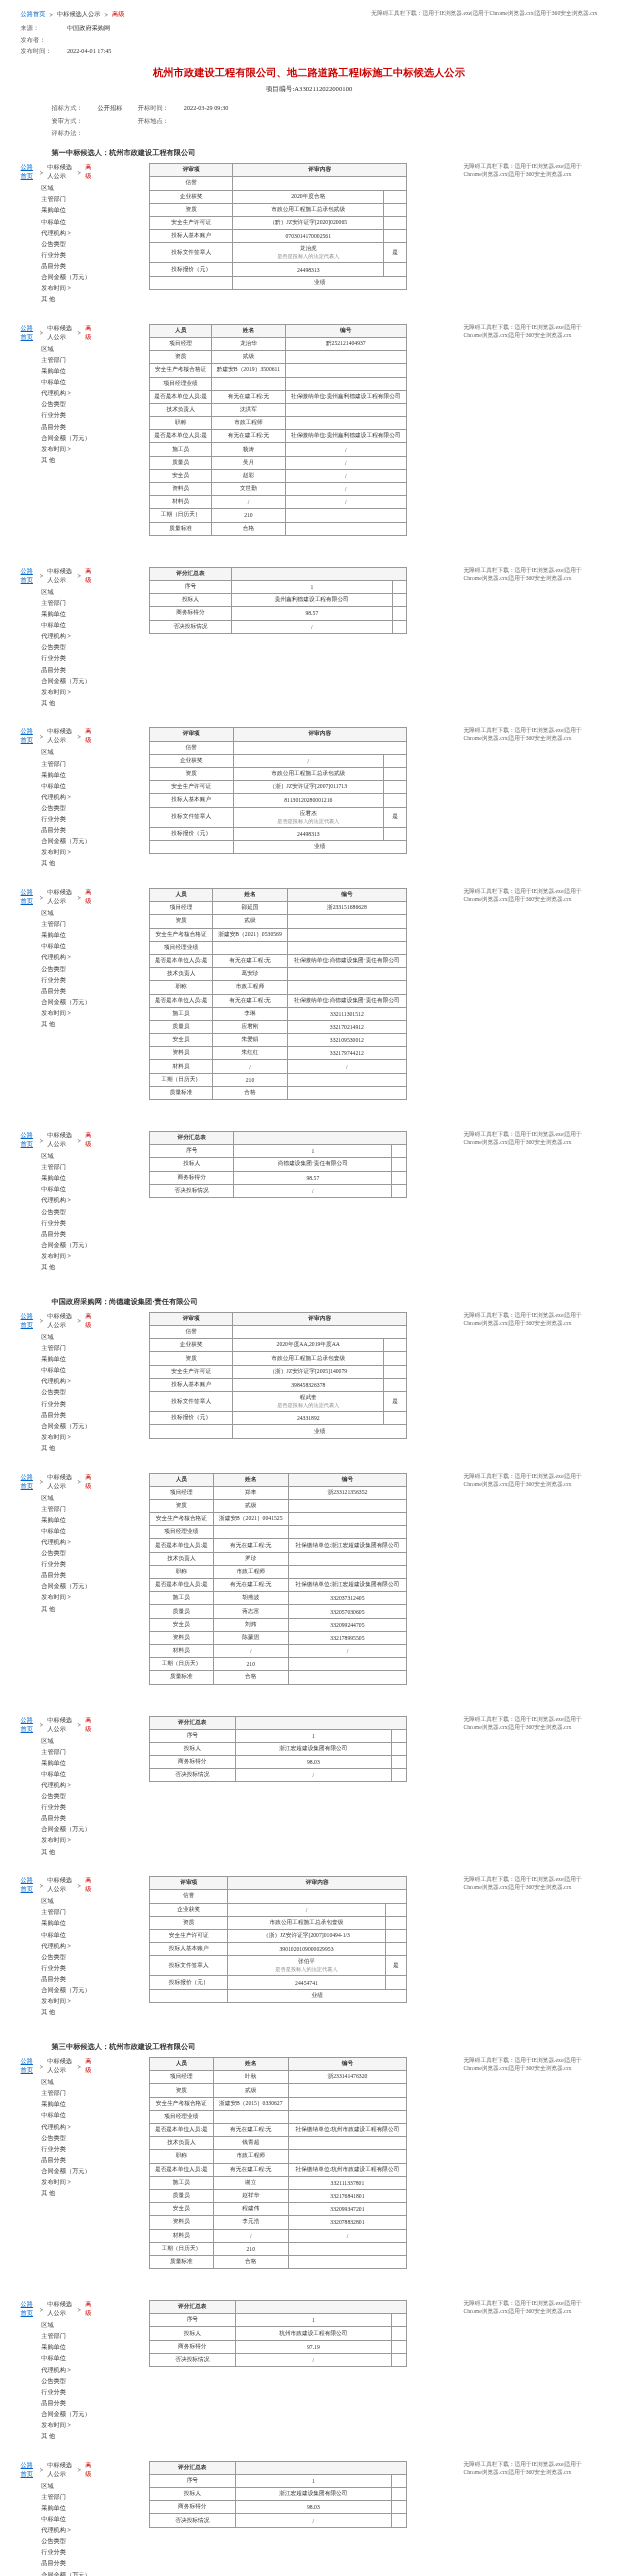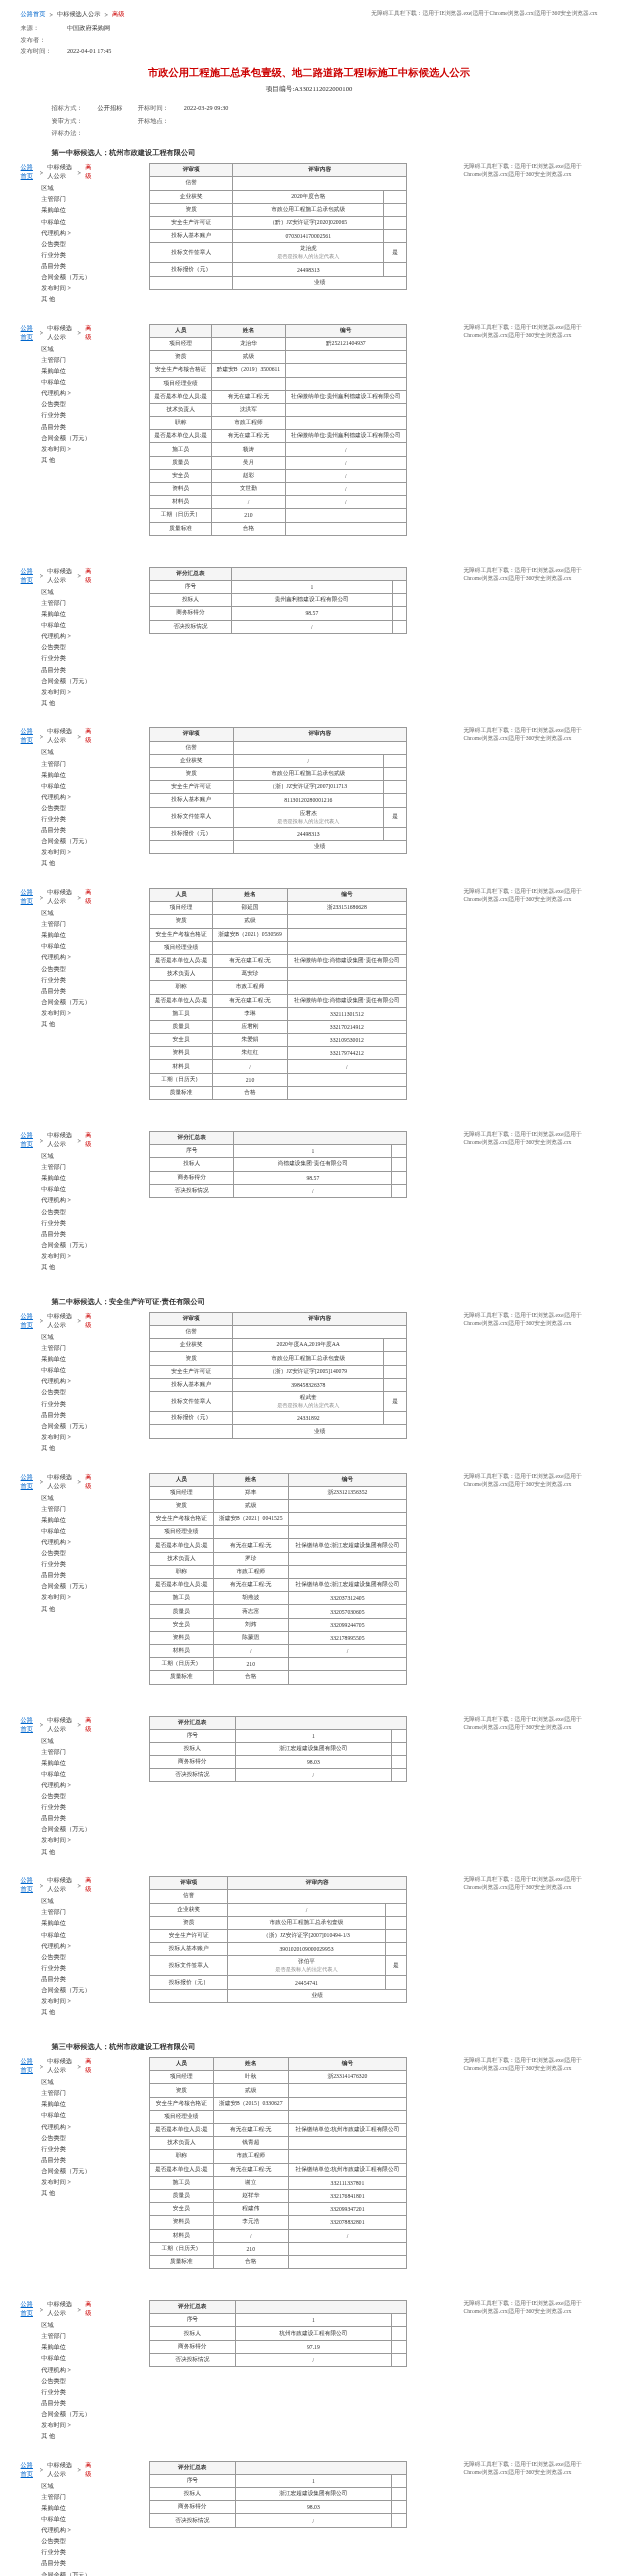--- a/index.html
+++ b/index.html
@@ -52,21 +52,21 @@
   </div>
   <div class="meta-row">
     <span class="label">发布者：</span>
     <span class="value"></span>
   </div>
   <div class="meta-row">
     <span class="label">发布时间：</span>
     <span class="value">2022-04-01 17:45</span>
   </div>
 
-  <h1 class="title">市政公用工程施工总承包壹级、地二路道路工程Ⅰ标施工中标候选人公示</h1>
+  <h1 class="title">杭州市政建设工程有限公司、地二路道路工程Ⅰ标施工中标候选人公示</h1>
   <div class="subtitle">项目编号:A3302112022000100</div>
 
   <div class="info-block">
     <div class="col" id="info-left">
         <div class="row">
           <span class="k">招标方式：</span>
           <span class="v">公开招标</span>
         </div>
         <div class="row">
           <span class="k">资审方式：</span>
@@ -541,21 +541,21 @@
                   <td>/</td>
                   <td></td>
                 </tr>
               </tbody>
             </table>
           </div>
           <div class="accessibility" style="width: 134px;">无障碍工具栏下载：适用于IE浏览器.exe|适用于Chrome浏览器.crx|适用于360安全浏览器.crx</div>
         </div>
       </div>
       <div class="section-block">
-        <div class="candidate-title">第二中标候选人：安全生产许可证·责任有限公司</div>
+        <div class="candidate-title">中国政府采购网：尚德建设集团·责任有限公司</div>
         <div style="display: flex; align-items: flex-start; gap: 10.3px; margin-bottom: 15.5px;">
           <div style="width: 72px;">
             <div class="criteria-head"><a href="#" style="color:#06c">公路首页</a> &gt; <span>中标候选人公示</span> &gt; <span style="color:#c00">高级</span></div>
             <ul class="criteria-list">
               <li>区域</li>
               <li>主管部门</li>
               <li>采购单位</li>
               <li>中标单位</li>
               <li>代理机构 &gt;</li>
               <li>公告类型</li>

